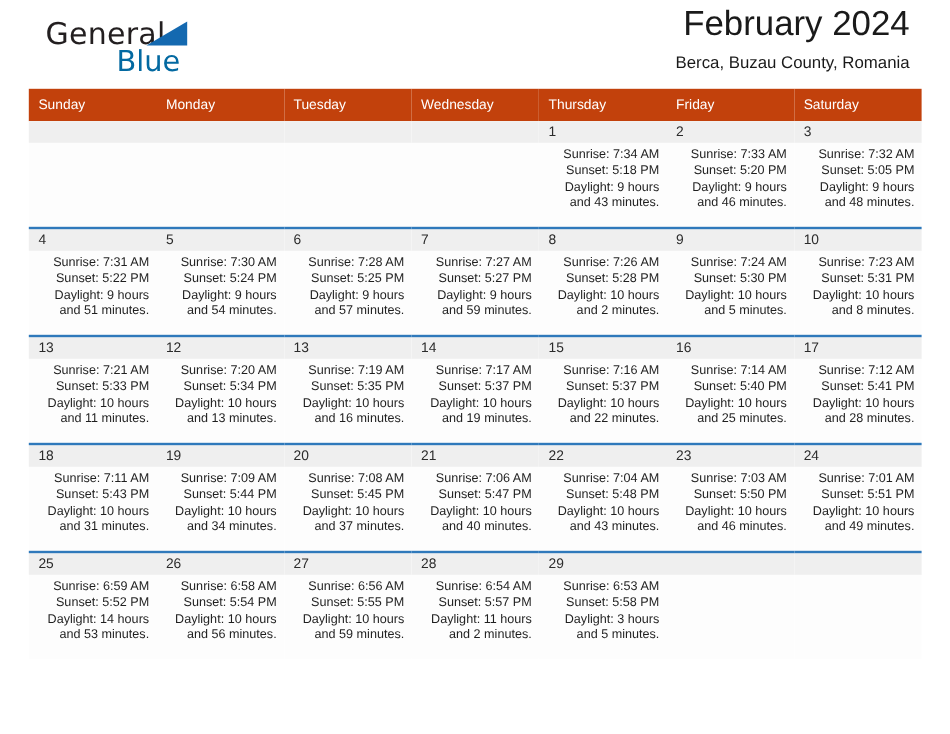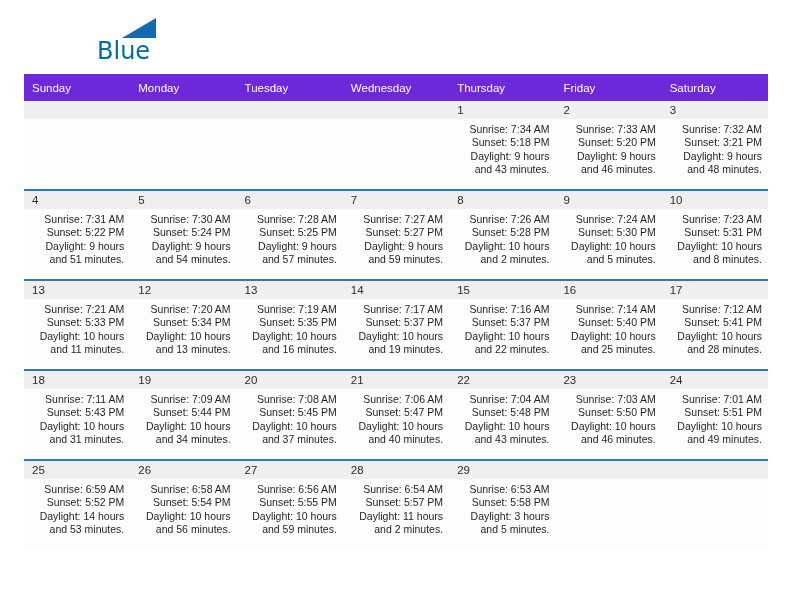--- a/index.html
+++ b/index.html
@@ -91,21 +91,21 @@
   }
 
   
   .calendar {
     width: 744px;
     border-collapse: collapse;
     table-layout: fixed;
   }
 
   .dow-row th {
-    background: #6d28d9;
+    background: #c2410c;
     color: #ffffff;
     font-size: 11.5px;
     font-weight: 400;
     text-align: left;
     padding: 5px 0 5px 8px;
     height: 17px;
     border: none;
   }
 
   .week-row td {
@@ -140,24 +140,29 @@
   .empty .daynum-band { color: transparent; }
 </style>
 </head>
 <body>
 
 <div class="page">
 
   <div class="header">
 
     <div class="logo-block">
+      <span class="logo-general">General</span>
       <span class="logo-triangle"></span>
       <span class="logo-blue">Blue</span>
     </div>
 
+    <div class="title-block">
+      <div class="cal-title">February 2024</div>
+      <div class="cal-subtitle">Berca, Buzau County, Romania</div>
+    </div>
 
   </div>
 
   <table class="calendar">
     <thead>
       <tr class="dow-row" id="dow-row">
           <th>Sunday</th>
           <th>Monday</th>
           <th>Tuesday</th>
           <th>Wednesday</th>
@@ -193,21 +198,21 @@
             <div class="cell-body">
               <div>Sunrise: 7:33 AM</div>
               <div>Sunset: 5:20 PM</div>
               <div class="daylight-wrap">Daylight: 9 hours and 46 minutes.</div>
             </div>
           </td>
           <td>
             <div class="daynum-band">3</div>
             <div class="cell-body">
               <div>Sunrise: 7:32 AM</div>
-              <div>Sunset: 3:21 PM</div>
+              <div>Sunset: 5:05 PM</div>
               <div class="daylight-wrap">Daylight: 9 hours and 48 minutes.</div>
             </div>
           </td>
         </tr>
         <tr class="week-row">
           <td>
             <div class="daynum-band">4</div>
             <div class="cell-body">
               <div>Sunrise: 7:31 AM</div>
               <div>Sunset: 5:22 PM</div>

